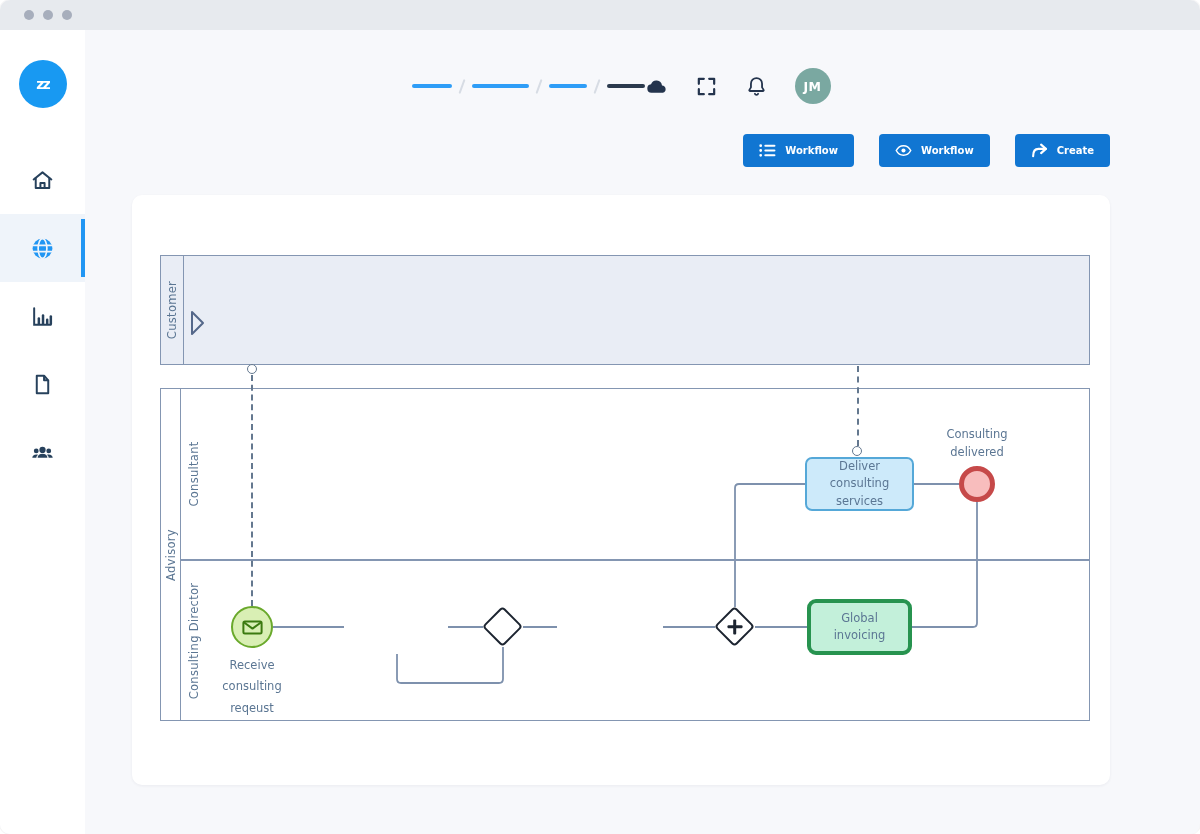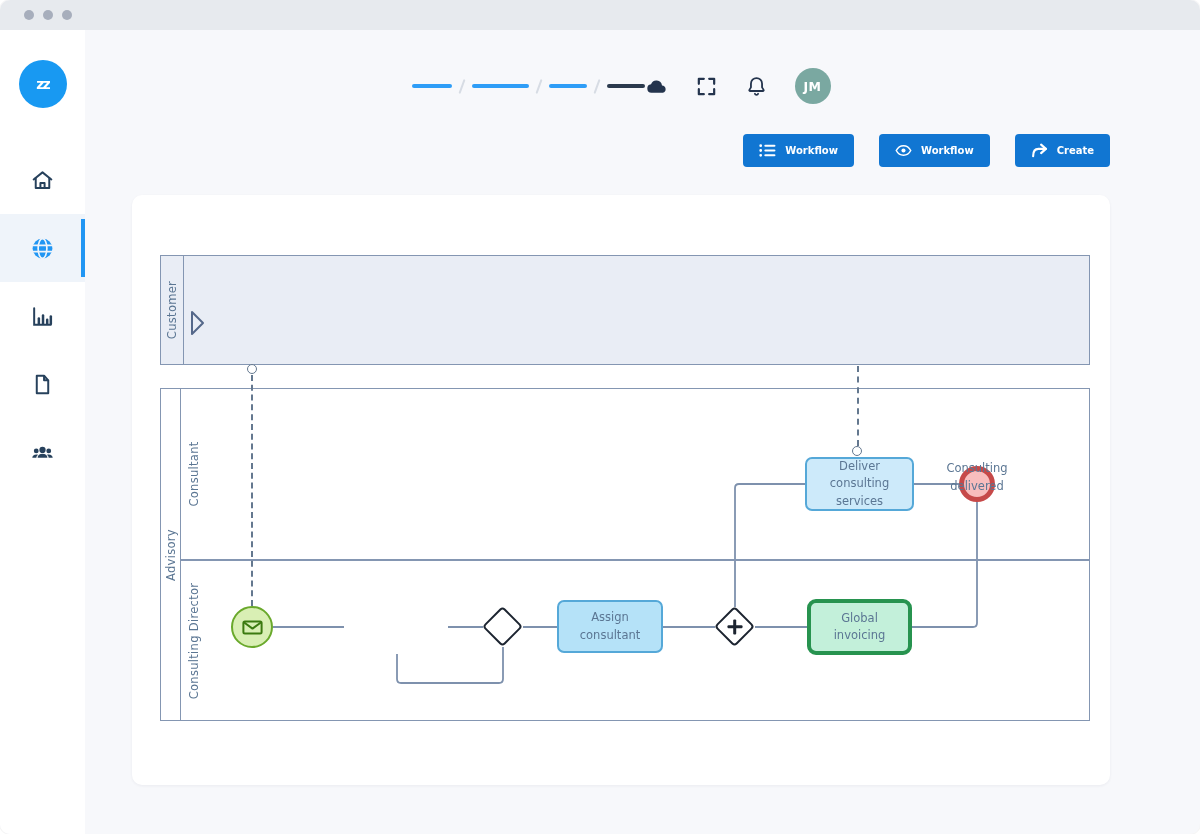--- a/index.html
+++ b/index.html
@@ -65,21 +65,21 @@
   .task-assign { left:425px; top:405px; width:106px; height:53px; background:#b5e2f8; border:2px solid #55a8d8; }
   .task-deliver{ left:673px; top:262px; width:109px; height:54px; background:#cdeafa; border:2px solid #55a8d8; }
   .task-invoice{ left:675px; top:404px; width:105px; height:56px; background:#c3f0da; border:4px solid #27934f; border-radius:9px; }
 
   .event-start { position:absolute; left:99px; top:411px; width:42px; height:42px; border-radius:50%;
                  background:#d9efb4; border:2.5px solid #6aa92c; display:flex; align-items:center; justify-content:center; cursor:pointer; }
   .event-end { position:absolute; left:827px; top:271px; width:36px; height:36px; border-radius:50%;
                background:#f8bdbd; border:5px solid #c64949; cursor:pointer; }
   .node-label { position:absolute; font-size:11.5px; color:#5b7693; text-align:center; line-height:1.85; }
   .lbl-start { left:75px; top:460px; width:90px; }
-  .lbl-end { left:800px; top:230px; width:90px; line-height:1.6;margin-top:34px; }
+  .lbl-end { left:800px; top:230px; width:90px; line-height:1.6; }
 
   .gateway { position:absolute; width:29px; height:29px; background:#fff; border:2px solid #1c2430; border-radius:4px;
              transform:rotate(45deg); cursor:pointer; }
   .gw-xor { left:356px; top:417px; }
   .gw-and { left:588px; top:417px; }
   .gw-inner { position:absolute; inset:0; transform:rotate(-45deg); }
   .gw-inner::before, .gw-inner::after { content:""; position:absolute; left:50%; top:50%; background:#1c2430; border-radius:1px; }
   .gw-inner::before { width:15px; height:3.6px; transform:translate(-50%,-50%); }
   .gw-inner::after  { width:3.6px; height:15px; transform:translate(-50%,-50%); }
 
@@ -245,27 +245,25 @@
           <div class="msg-flow mf-1"></div>
           <div class="msg-flow mf-2"></div>
           <span class="mf-circle mfc-2"></span>
 
           <div class="event-start">
             <svg width="21" height="15" viewBox="0 0 21 15" fill="none" stroke="#3c7a10" stroke-width="2" stroke-linejoin="round">
               <rect x="1.4" y="1.4" width="18.2" height="12.2" rx="1.5"></rect>
               <path d="M1.8 2.2 10.5 8.6 19.2 2.2"></path>
             </svg>
           </div>
+          <div class="node-label lbl-start">Receive consulting reqeust</div>
 
 
           <div class="gateway gw-xor"></div>
 
-          <div class="task task-assign">
-            <span>Assign consultant</span>
-          </div>
 
           <div class="gateway gw-and">
             <span class="gw-inner"></span>
           </div>
 
           <div class="task task-deliver">
             <span>Deliver consulting services</span>
           </div>
 
           <div class="task task-invoice">

